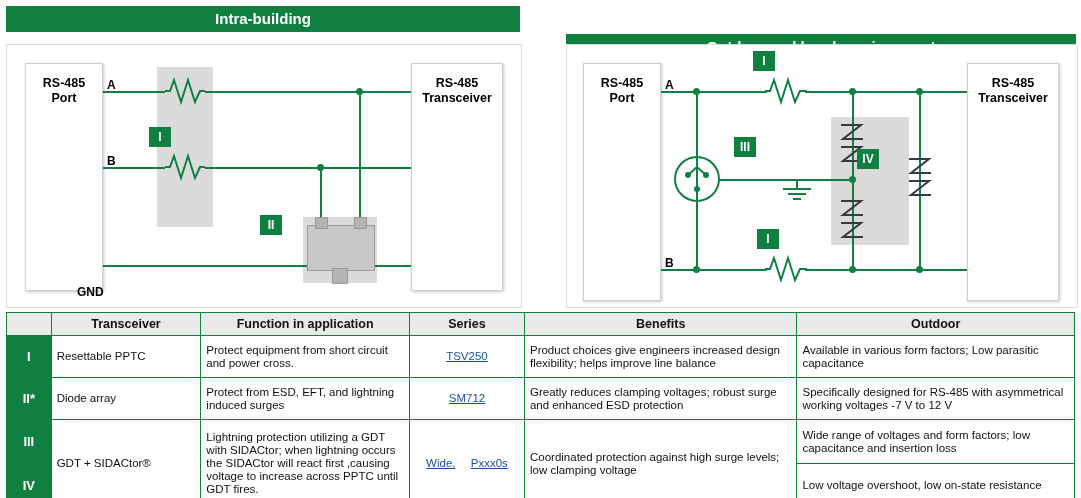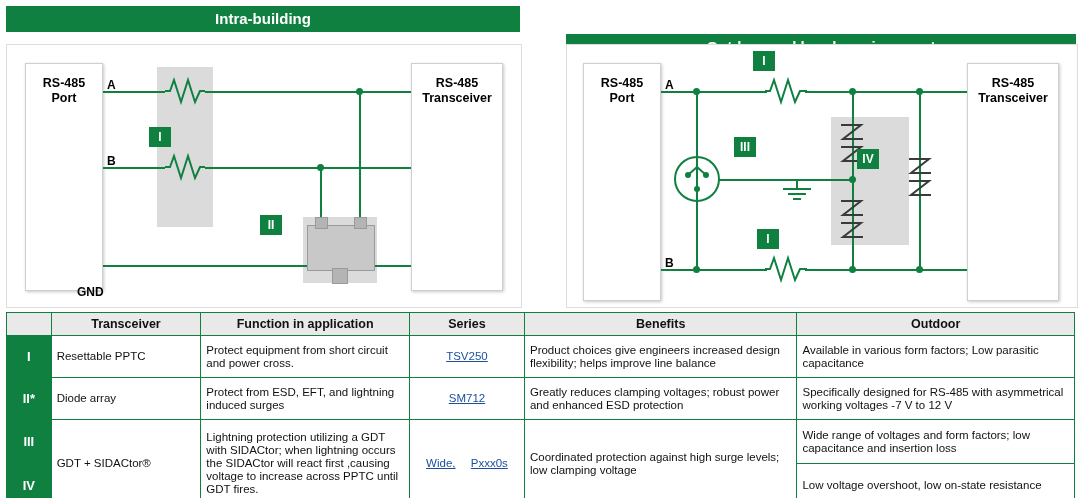--- a/index.html
+++ b/index.html
@@ -261,21 +261,21 @@
       <td class="benefits">Product choices give engineers increased design flexibility; helps improve line balance</td>
       <td class="features">Available in various form factors; Low parasitic capacitance</td>
     </tr>
     <tr style="height:42px;">
       <td class="rn">II*</td>
       <td class="tech">Diode array</td>
       <td class="func">Protect from ESD, EFT, and lightning induced surges</td>
       <td class="series">
         <a href="#" class="lnk">SM712</a>
       </td>
-      <td class="benefits">Greatly reduces clamping voltages; robust power and enhanced ESD protection</td>
+      <td class="benefits">Greatly reduces clamping voltages; robust surge and enhanced ESD protection</td>
       <td class="features">Specifically designed for RS-485 with asymmetrical working voltages -7 V to 12 V</td>
     </tr>
     <tr style="height:44px;">
       <td class="rn">III</td>
       <td class="tech" rowspan="2">GDT + SIDACtor®</td>
       <td class="func" rowspan="2">Lightning protection utilizing a GDT with SIDACtor; when lightning occurs the SIDACtor will react first ,causing voltage to increase across PPTC until GDT fires.</td>
       <td class="series" rowspan="2">
         <a href="#" class="lnk">Wide,</a>
         <a href="#" class="lnk">Pxxx0s</a>
       </td>

